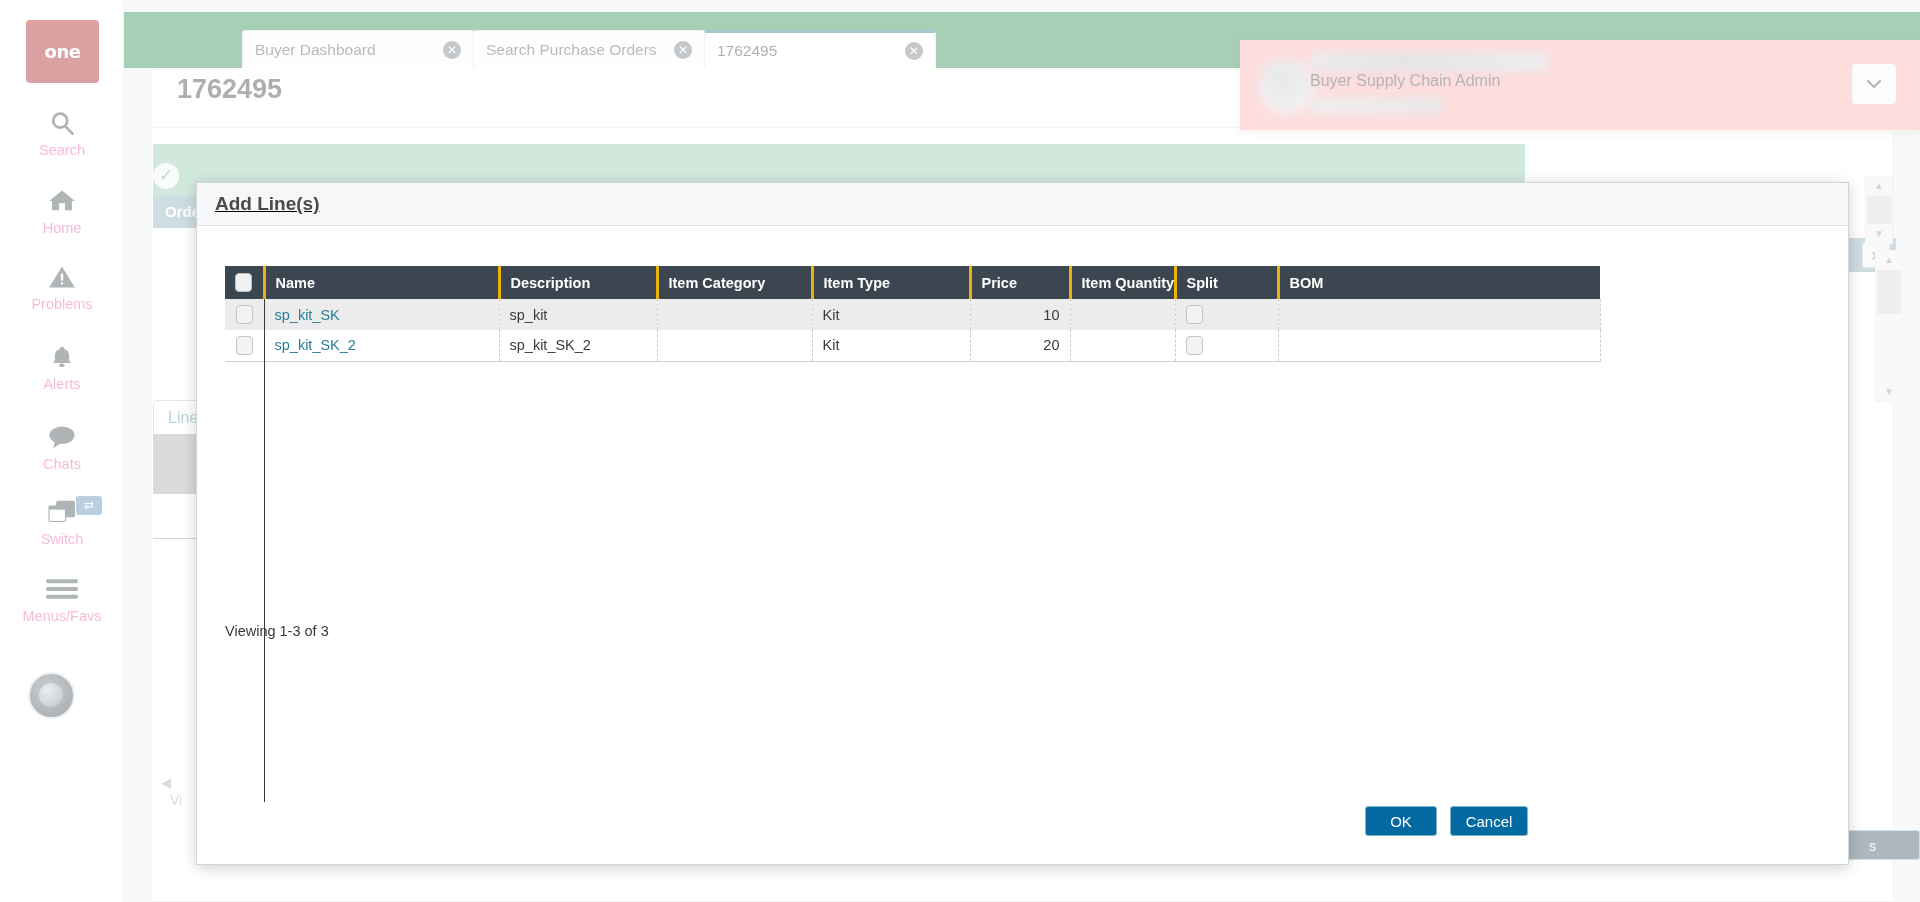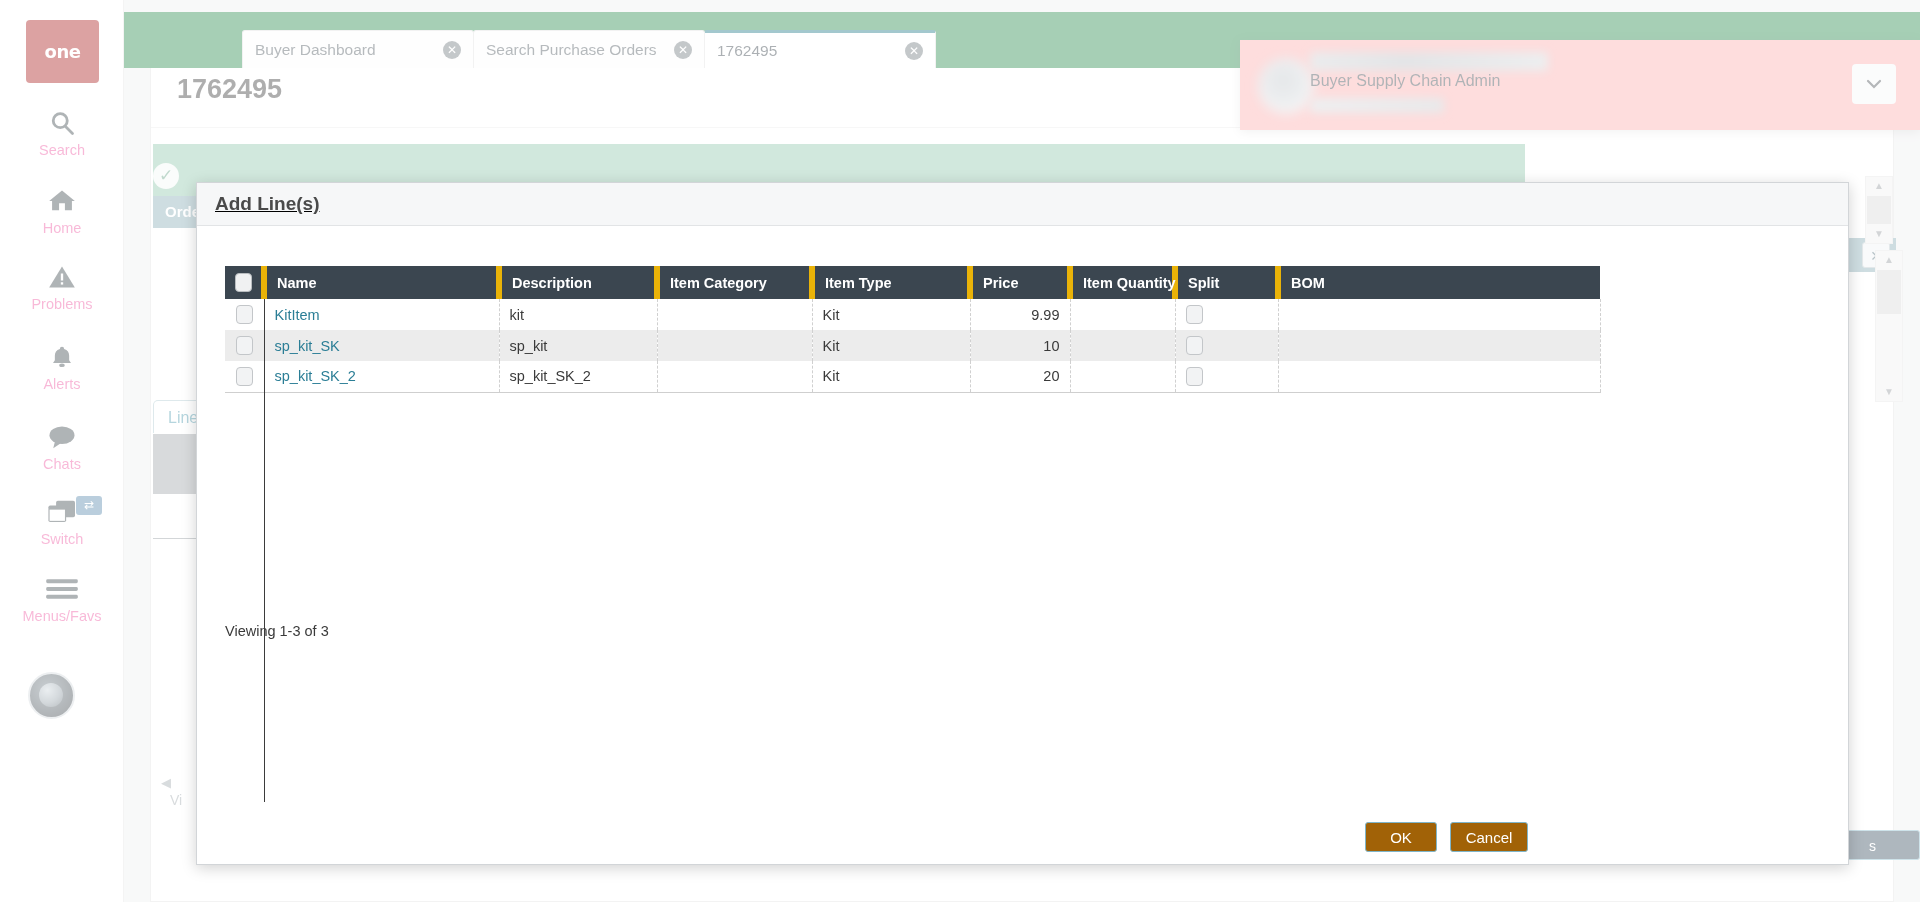--- a/index.html
+++ b/index.html
@@ -383,21 +383,21 @@
     font-size: 14.5px;
   }
   table.grid thead th {
     background: #3b4650;
     color: #ffffff;
     font-size: 14.5px;
     font-weight: bold;
     text-align: left;
     height: 33px;
     padding: 0 10px;
-    border-right: 6px solid #eab308;
+    border-right: 3px solid #eab308;
     white-space: nowrap;
   }
   table.grid thead th.cb-col { width: 39px; padding: 0; text-align:center; }
   table.grid thead th:last-child { border-right: none; }
   table.grid tbody td {
     height: 31px;
     padding: 0 10px;
     border-right: 1px dashed #d0d0d0;
     border-bottom: none;
     color: #3a3a3a;
@@ -435,23 +435,23 @@
   #viewing-text {
     position: absolute; left: 28px; top: 440px;
     font-size: 14.5px; color: #3a3a3a;
   }
 
   #modal-footer {
     position: absolute; left: 0; bottom: 0;
     width: 100%; height: 62px;
   }
   .footer-btn {
-    position: absolute; top: 20px;
+    position: absolute; top: 4px;
     height: 30px;
-    background: #a16207;
+    background: #0369a1;
     border: 1px solid #7fb5c9;
     border-radius: 3px;
     color: #ffffff;
     font-size: 15px;
     cursor: pointer;
     font-family: "Liberation Sans", sans-serif;
   }
   #btn-ok { left: 1168px; width: 72px; }
   #btn-cancel { left: 1253px; width: 78px; }
 </style>
@@ -668,37 +668,20 @@
           <th>Description</th>
           <th>Item Category</th>
           <th>Item Type</th>
           <th>Price</th>
           <th>Item Quantity</th>
           <th>Split</th>
           <th>BOM</th>
         </tr>
       </thead>
       <tbody>
-        <tr>
-          <td class="cb-col">
-            <span class="cbox"></span>
-          </td>
-          <td>
-            <a class="item-link">KitItem</a>
-          </td>
-          <td>kit</td>
-          <td></td>
-          <td>Kit</td>
-          <td class="num">9.99</td>
-          <td></td>
-          <td>
-            <span class="cbox"></span>
-          </td>
-          <td></td>
-        </tr>
         <tr class="alt">
           <td class="cb-col">
             <span class="cbox"></span>
           </td>
           <td>
             <a class="item-link">sp_kit_SK</a>
           </td>
           <td>sp_kit</td>
           <td></td>
           <td>Kit</td>

